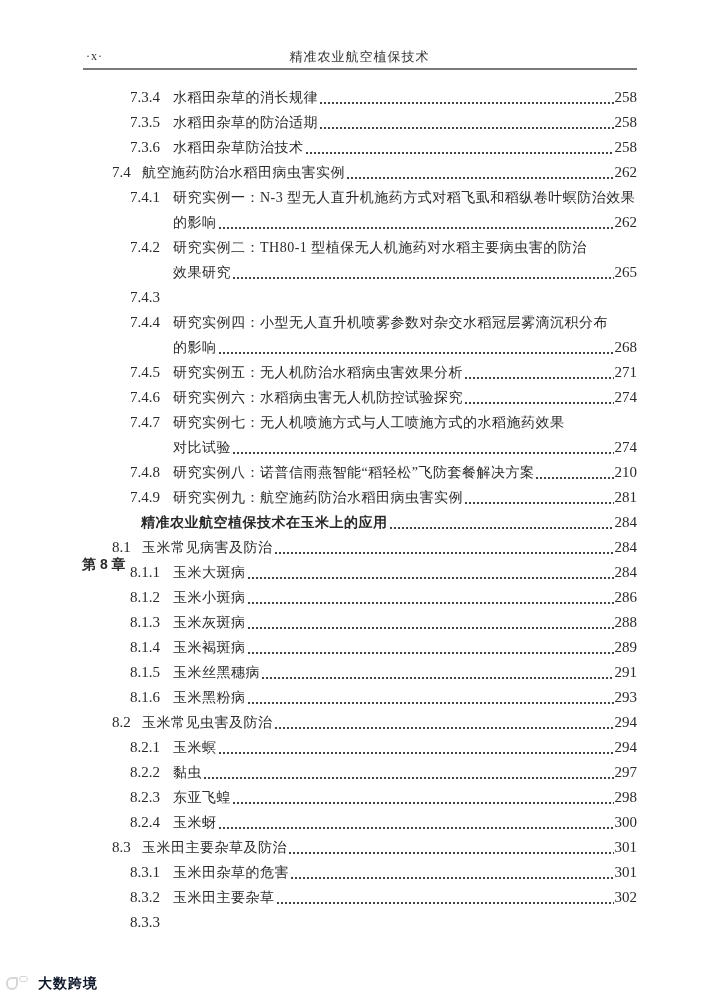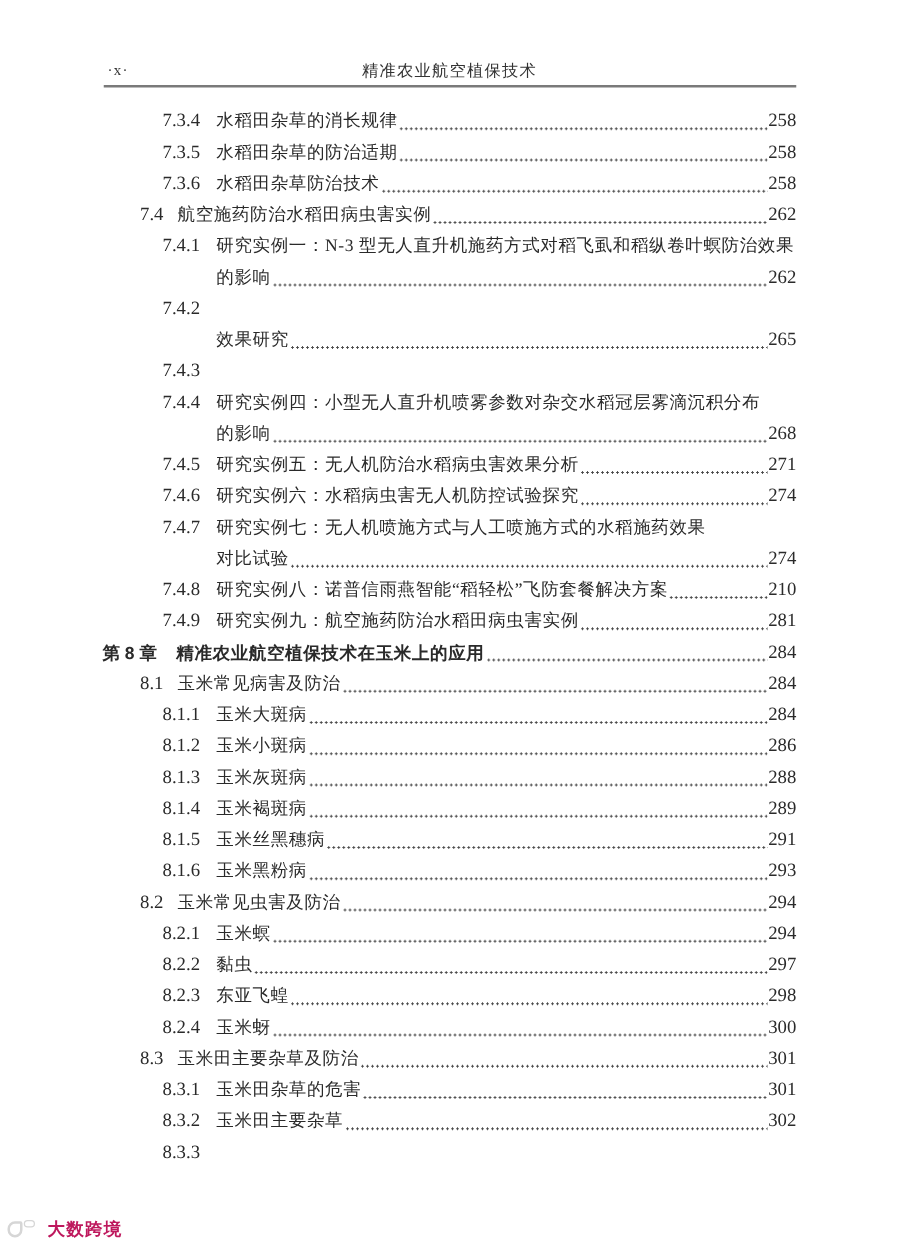--- a/index.html
+++ b/index.html
@@ -15,29 +15,29 @@
   .title { flex:0 0 auto; letter-spacing:0.5px; }
   .leader { flex:1 1 auto; height:25px; margin:0 1px;
             background-image:radial-gradient(circle, #444 0.75px, transparent 1.1px);
             background-size:4px 4px; background-repeat:repeat-x; background-position:0 16px; }
   .page { flex:0 0 auto; font-size:15px; font-family:"Liberation Serif", serif; }
 
   .lvl3 .num { left:130px; }
   .lvl3 .body { left:173px; }
   .lvl2 .num { left:112px; }
   .lvl2 .body { left:142px; }
-  .chap .num { left:82px; font-family:"Liberation Sans", "DejaVu Sans", sans-serif; font-weight:bold; font-size:14px; }
+  .chap .num { left:82px; font-family:"Liberation Sans", "DejaVu Sans", sans-serif; font-weight:bold; font-size:14px;margin-top:42px; }
   .chap .body { left:141px; }
   .chap .title { font-family:"Liberation Sans", "DejaVu Sans", sans-serif; font-weight:bold; letter-spacing:0.5px; }
 
   .watermark { position:absolute; left:6px; top:975px; height:18px; display:flex; align-items:center; color:#d6d6d6; }
   .wm-logo { width:24px; height:16px; position:relative; margin-right:8px; }
   .wm-logo::before { content:""; position:absolute; left:0; top:1px; width:12px; height:13px; border:2px solid #d6d6d6; border-radius:7px 2px 7px 7px; box-sizing:border-box; }
   .wm-logo::after { content:""; position:absolute; left:13px; top:0; width:9px; height:6px; border:1.5px solid #d6d6d6; border-radius:4px; box-sizing:border-box; }
-  .wm-text { font-family:"Liberation Sans", "DejaVu Sans", sans-serif; font-size:14px; font-weight:bold; letter-spacing:1px; color:#be185d; }
+  .wm-text { font-family:"Liberation Sans", "DejaVu Sans", sans-serif; font-size:14px; font-weight:bold; letter-spacing:1px; color:#0f172a; }
 </style>
 </head>
 <body>
 
 <div class="header-marker">·x·</div>
 <div class="header-title">精准农业航空植保技术</div>
 <div class="header-rule"></div>
 
 <div>
 
@@ -86,20 +86,23 @@
   <div class="row lvl3" style="top:210px">
     <div class="body">
         <span class="title">的影响</span>
         <span class="leader"></span>
         <span class="page">262</span>
       </div>
   </div>
 
   <div class="row lvl3" style="top:235px">
     <span class="num">7.4.2</span>
+    <div class="body">
+        <span class="title">研究实例二：TH80-1 型植保无人机施药对水稻主要病虫害的防治</span>
+      </div>
   </div>
   <div class="row lvl3" style="top:260px">
     <div class="body">
         <span class="title">效果研究</span>
         <span class="leader"></span>
         <span class="page">265</span>
       </div>
   </div>
 
   <div class="row lvl3" style="top:285px">

